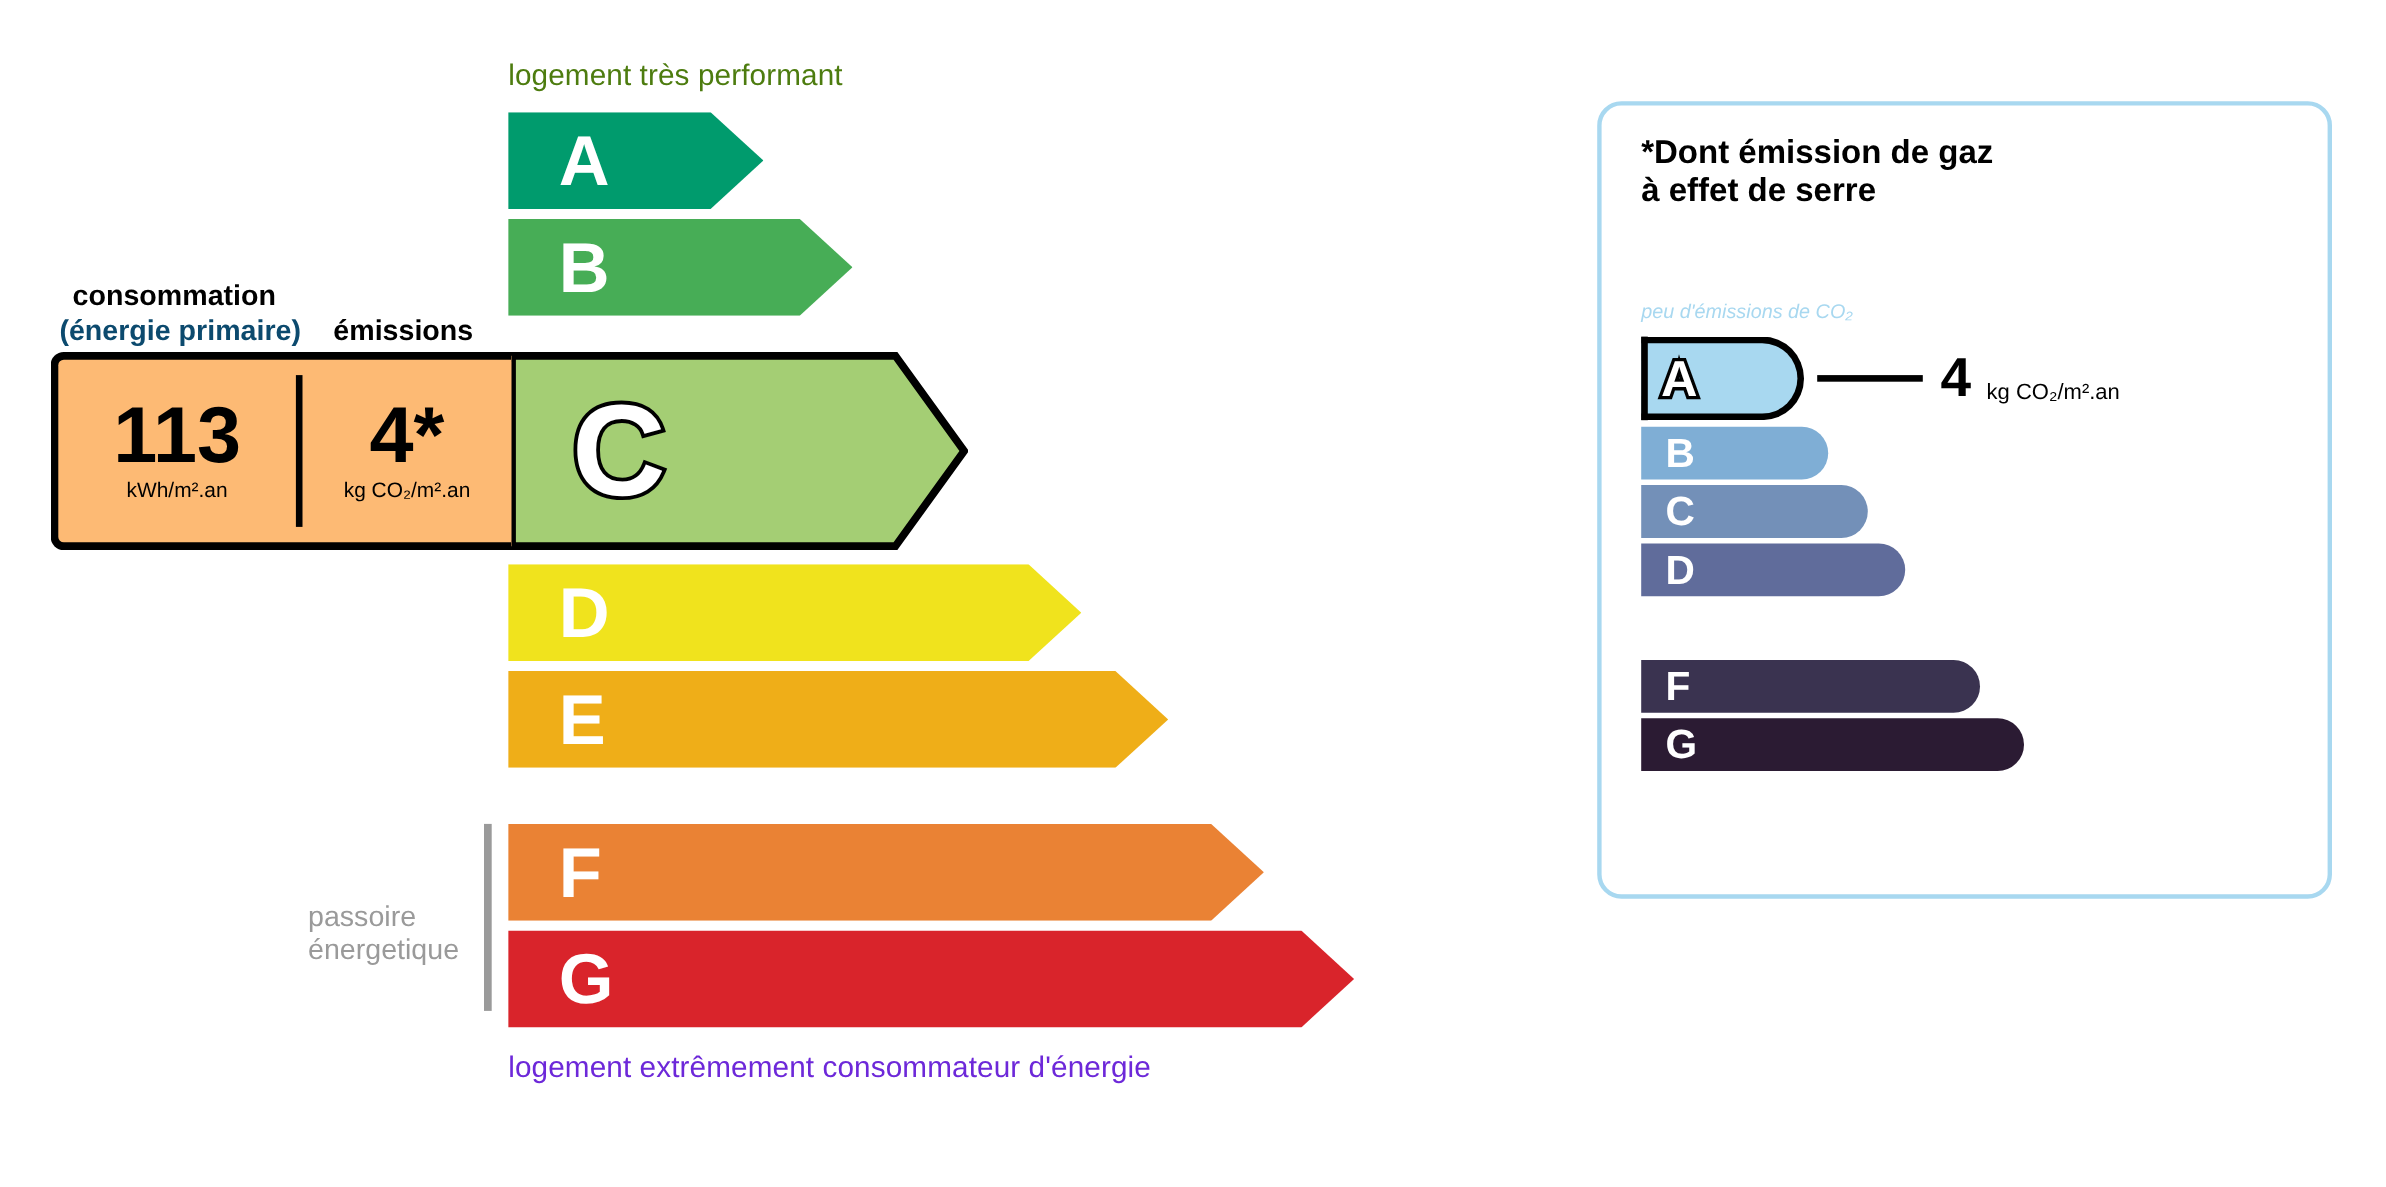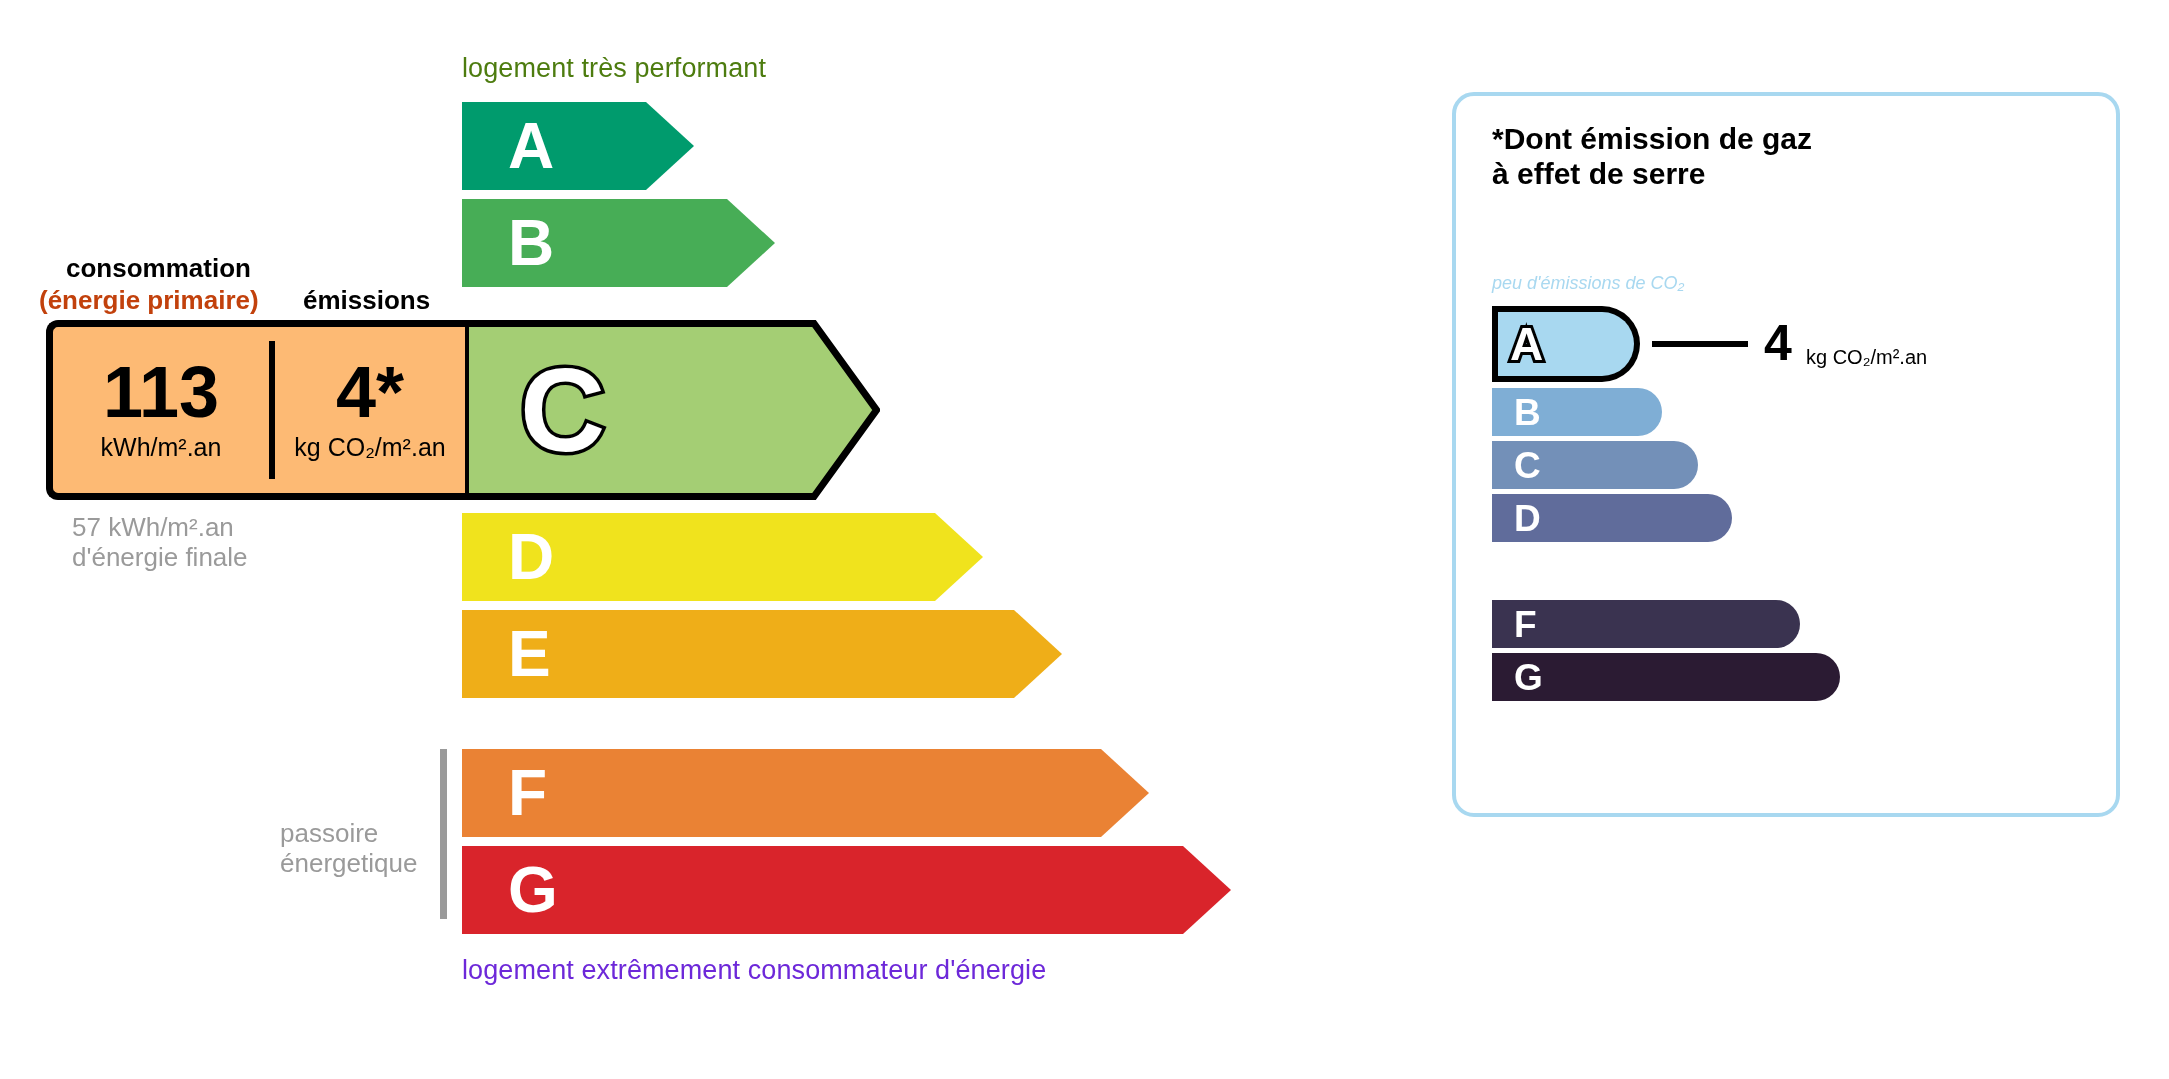--- a/index.html
+++ b/index.html
@@ -45,25 +45,25 @@
     border-radius:12px 0 0 12px;background:#fdba74;
     box-sizing:border-box;display:flex;
   }
   #valuebox .cell{
     flex:1;display:flex;flex-direction:column;
     align-items:center;justify-content:center;
   }
   #valuebox .cell.left{flex:0 0 216px;}
   #valuebox .sep{width:6px;background:#000;margin:14px 0;}
   .big-num{font-size:72px;font-weight:bold;color:#000;line-height:.95;}
-  .unit{font-size:25px;color:#000;margin-top:6px;white-space:nowrap;}
+  .unit{font-size:19px;color:#000;margin-top:6px;white-space:nowrap;}
 
   .hdr{position:absolute;font-size:26px;color:#000;white-space:nowrap;font-weight:bold;}
   #hdr-conso{left:66px;top:253px;}
-  #hdr-conso-sub{left:39px;top:285px;color:#c2410c;}
+  #hdr-conso-sub{left:54px;top:285px;color:#0c4a6e;}
   #hdr-emis{left:303px;top:285px;}
   #final-energy{
     position:absolute;left:72px;top:512px;
     font-size:26px;color:#9a9a9a;line-height:1.16;white-space:nowrap;
   }
 
   
   #passoire-line{
     position:absolute;left:440px;top:749px;width:7px;height:170px;background:#9a9a9a;
   }
@@ -192,21 +192,20 @@
         <div class="big-num">113</div>
         <div class="unit">kWh/m².an</div>
       </div>
       <div class="sep"></div>
       <div class="cell">
         <div class="big-num">4*</div>
         <div class="unit">kg CO₂/m².an</div>
       </div>
     </div>
 
-    <div id="final-energy">57 kWh/m².an<br>d'énergie finale</div>
 
     <div id="passoire-line"></div>
     <div id="passoire-txt">passoire<br>énergetique</div>
   </div>
 
   <div id="co2card">
     <div id="co2-title">*Dont émission de gaz<br>à effet de serre</div>
     <div id="co2-top-label">peu d'émissions de CO₂</div>
 
     <div id="cbars">

